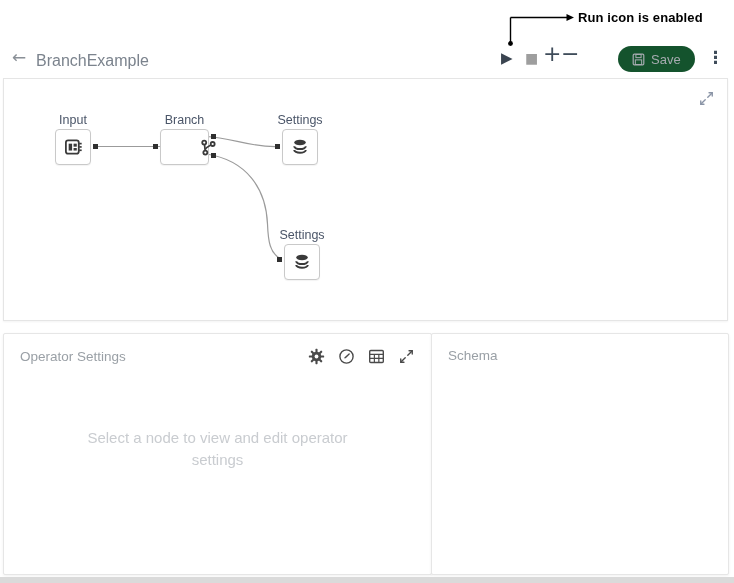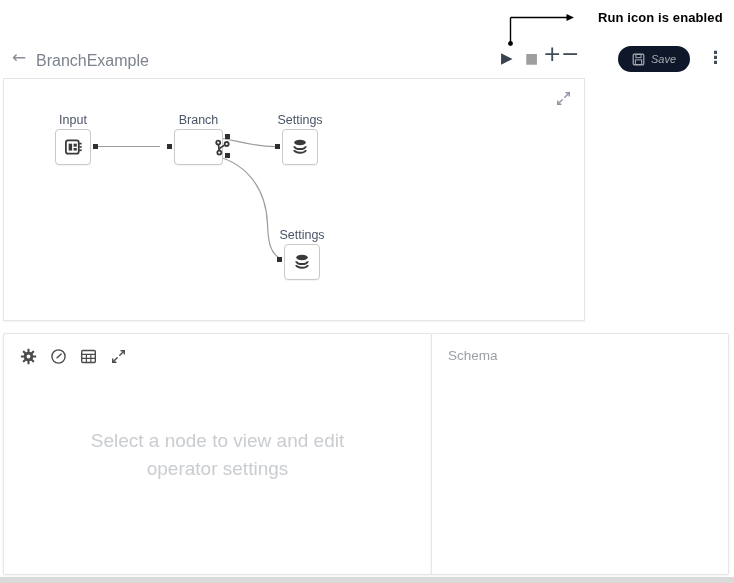--- a/index.html
+++ b/index.html
@@ -7,60 +7,60 @@
   body {
     width:734px; height:583px; position:relative; background:#ffffff;
     font-family:"Liberation Sans", sans-serif; overflow:hidden;
   }
   .glyph { font-family:"DejaVu Sans", sans-serif; }
 
   
   .annotation-arrow { position:absolute; left:495px; top:7px; }
   .annotation-text {
     position:absolute; left:578px; top:10px; font-size:13px; font-weight:bold;
-    color:#000; letter-spacing:.1px; white-space:nowrap;margin-left:20px;
+    color:#000; letter-spacing:.1px; white-space:nowrap;
   }
 
   
   .back-btn { position:absolute; left:12px; top:47px; font-size:17px; color:#8a9097; cursor:pointer; }
   .page-title { position:absolute; left:36px; top:52px; font-size:16px; color:#7b838d; }
 
   .tb-item { position:absolute; text-align:center; cursor:pointer; }
   .run-btn   { left:501px; top:49px; font-size:15px; color:#3a4450; }
   .stop-btn  { left:525px; top:50px; font-size:14px; color:#9e9e9e; }
   .zoomin-btn  { left:543px; top:41px; font-size:22px; color:#3f4c5a; font-weight:400; }
   .zoomout-btn { left:561px; top:41px; font-size:22px; color:#3f4c5a; }
   .save-btn {
     position:absolute; left:618px; top:46px; height:26px; padding:0 14px;
-    background:#0f172a; border-radius:13px; display:flex; align-items:center; gap:6px;
-    color:#a6abb0; font-size:11px; cursor:pointer;font-style:italic;
+    background:#14532d; border-radius:13px; display:flex; align-items:center; gap:6px;
+    color:#a6abb0; font-size:13px; cursor:pointer;
   }
   .menu-btn { left:707px; top:47px; font-size:17px; color:#3f4c5a; font-weight:bold; }
 
   
   .canvas {
-    position:absolute; left:3px; top:78px; width:582px; height:243px;
+    position:absolute; left:3px; top:78px; width:725px; height:243px;
     background:#fff; border:1px solid #e5e5e5; box-shadow:0 1px 2px rgba(0,0,0,.05);
   }
   .canvas-expand { position:absolute; right:12px; top:11px; cursor:pointer; }
   .edges { position:absolute; left:0; top:0; }
 
   .node {
     position:absolute; width:36px; height:36px; background:#fff;
     border:1px solid #c9c9c9; border-radius:4px;
     display:flex; align-items:center; justify-content:center;
     box-shadow:0 1px 1px rgba(0,0,0,.05); cursor:pointer;
   }
   .node-label {
     position:absolute; bottom:37px; left:50%; transform:translateX(-50%);
     font-size:12.5px; color:#4a5568; white-space:nowrap;
   }
   .port { position:absolute; width:5px; height:5px; background:#2f2f2f; }
   .node-input    { left:51px;  top:50px; }
-  .node-branch   { left:170px; top:50px;padding-left:47px; }
+  .node-branch   { left:156px; top:50px;padding-left:47px; }
   .node-negative { left:278px; top:50px; }
   .node-positive { left:280px; top:165px; }
   .port-out       { right:-8px; top:14px; }
   .port-in        { left:-8px;  top:14px; }
   .port-out-top   { right:-8px; top:4px; }
   .port-out-bot   { right:-8px; top:23px; }
   .port-in-pos    { left:-8px;  top:12px; }
 
   
   .panel {
@@ -68,21 +68,21 @@
     border:1px solid #e6e6e6; box-shadow:0 1px 3px rgba(0,0,0,.06); border-radius:2px;
   }
   .panel-left  { left:3px;   width:429px; }
   .panel-right { left:431px; width:298px; }
   .panel-header { display:flex; align-items:center; padding:14px 16px 0 16px; }
   .panel-title { flex:1; font-size:13.5px; color:#9aa0a6; }
   .panel-icons { display:flex; align-items:center; gap:13px; }
   .panel-icons > span { cursor:pointer; display:inline-flex; }
   .panel-placeholder {
     width:300px; margin:62px auto 0 auto; text-align:center;
-    font-size:19px; line-height:1.45; color:#c9ccd0;
+    font-size:15px; line-height:1.45; color:#c9ccd0;
   }
   .bottom-strip { position:absolute; left:0; top:577px; width:734px; height:6px; background:#dadada; }
 </style>
 </head>
 <body>
 
 <svg class="annotation-arrow" width="90" height="42" viewBox="0 0 90 42">
   <path d="M15.5,10.5 H72" stroke="#000" stroke-width="1.4" fill="none"></path>
   <path d="M79,10.5 L71.5,7 L71.5,14 Z" fill="#000"></path>
   <path d="M15.5,10.5 V36.5" stroke="#000" stroke-width="1.4" fill="none"></path>
@@ -181,20 +181,21 @@
         <path d="M3.8,8.4 a5.2,2.5 0 0 0 10.4,0" stroke="#3a3a3a" stroke-width="1.8" fill="none"></path>
         <path d="M3.8,11.6 a5.2,2.5 0 0 0 10.4,0" stroke="#3a3a3a" stroke-width="1.8" fill="none"></path>
       </svg>
     </span>
     <span class="port port-in-pos port"></span>
   </div>
 </div>
 
 <div class="panel panel-left">
   <div class="panel-header">
+    <div class="panel-title">Operator Settings</div>
     <div class="panel-icons">
       <span>
         <svg width="17" height="17" viewBox="0 0 16 16">
           <g fill="#4a4a4a">
             <rect x="7" y="0.8" width="2" height="3.2" rx="0.6"></rect>
             <rect x="7" y="12" width="2" height="3.2" rx="0.6"></rect>
             <rect x="7" y="0.8" width="2" height="3.2" rx="0.6" transform="rotate(45 8 8)"></rect>
             <rect x="7" y="12" width="2" height="3.2" rx="0.6" transform="rotate(45 8 8)"></rect>
             <rect x="7" y="0.8" width="2" height="3.2" rx="0.6" transform="rotate(90 8 8)"></rect>
             <rect x="7" y="12" width="2" height="3.2" rx="0.6" transform="rotate(90 8 8)"></rect>

